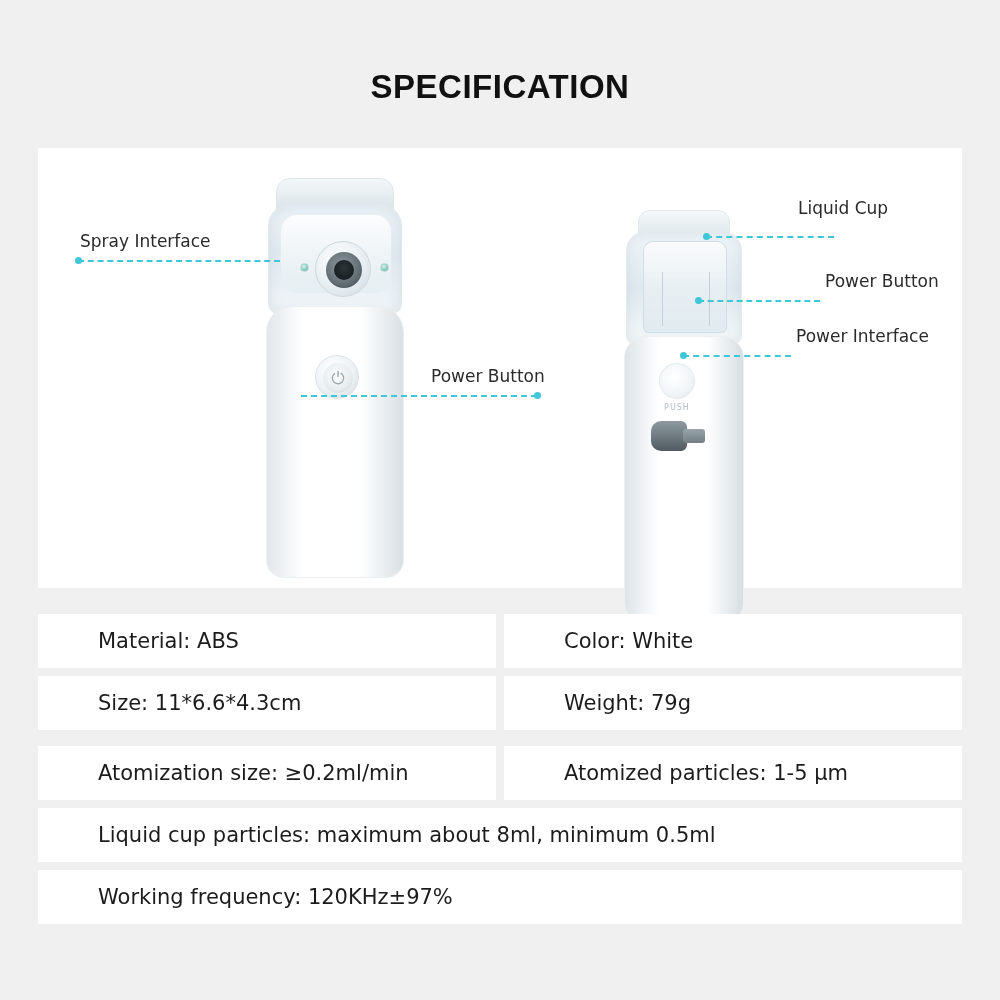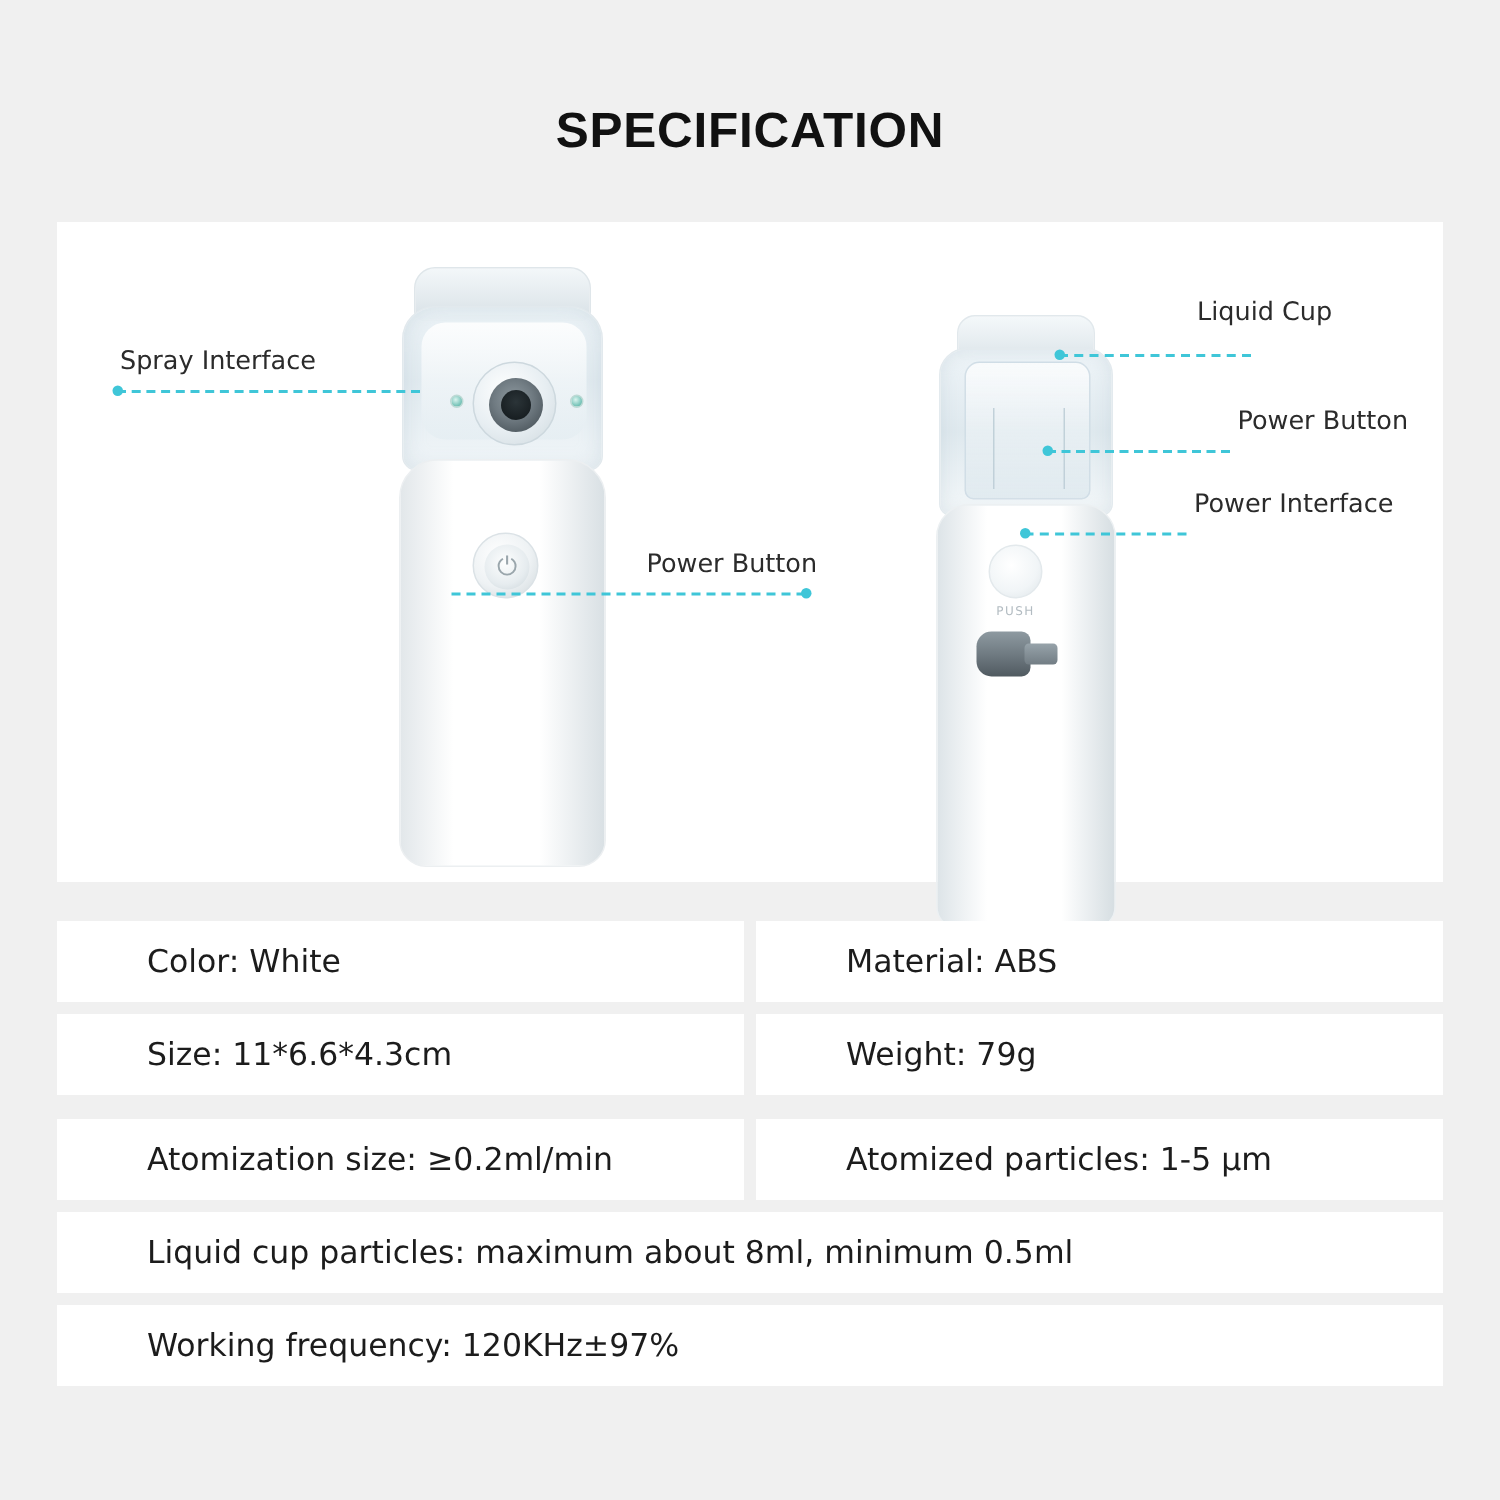--- a/index.html
+++ b/index.html
@@ -373,22 +373,22 @@
 
     <div class="callout" style="left:758px; top:178px;">Power Interface</div>
     <div class="leader" style="left:645px; top:207px; width:108px;"></div>
     <div class="dot" style="left:642px; top:204px;"></div>
 
   </div>
 
   <div class="spec">
 
     <div class="spec-row">
+      <div class="cell">Material: ABS</div>
       <div class="cell">Color: White</div>
-      <div class="cell">Material: ABS</div>
     </div>
 
     <div class="spec-row">
       <div class="cell">Size: 11*6.6*4.3cm</div>
       <div class="cell">Weight: 79g</div>
     </div>
 
     <div class="spec-row">
     </div>
 

